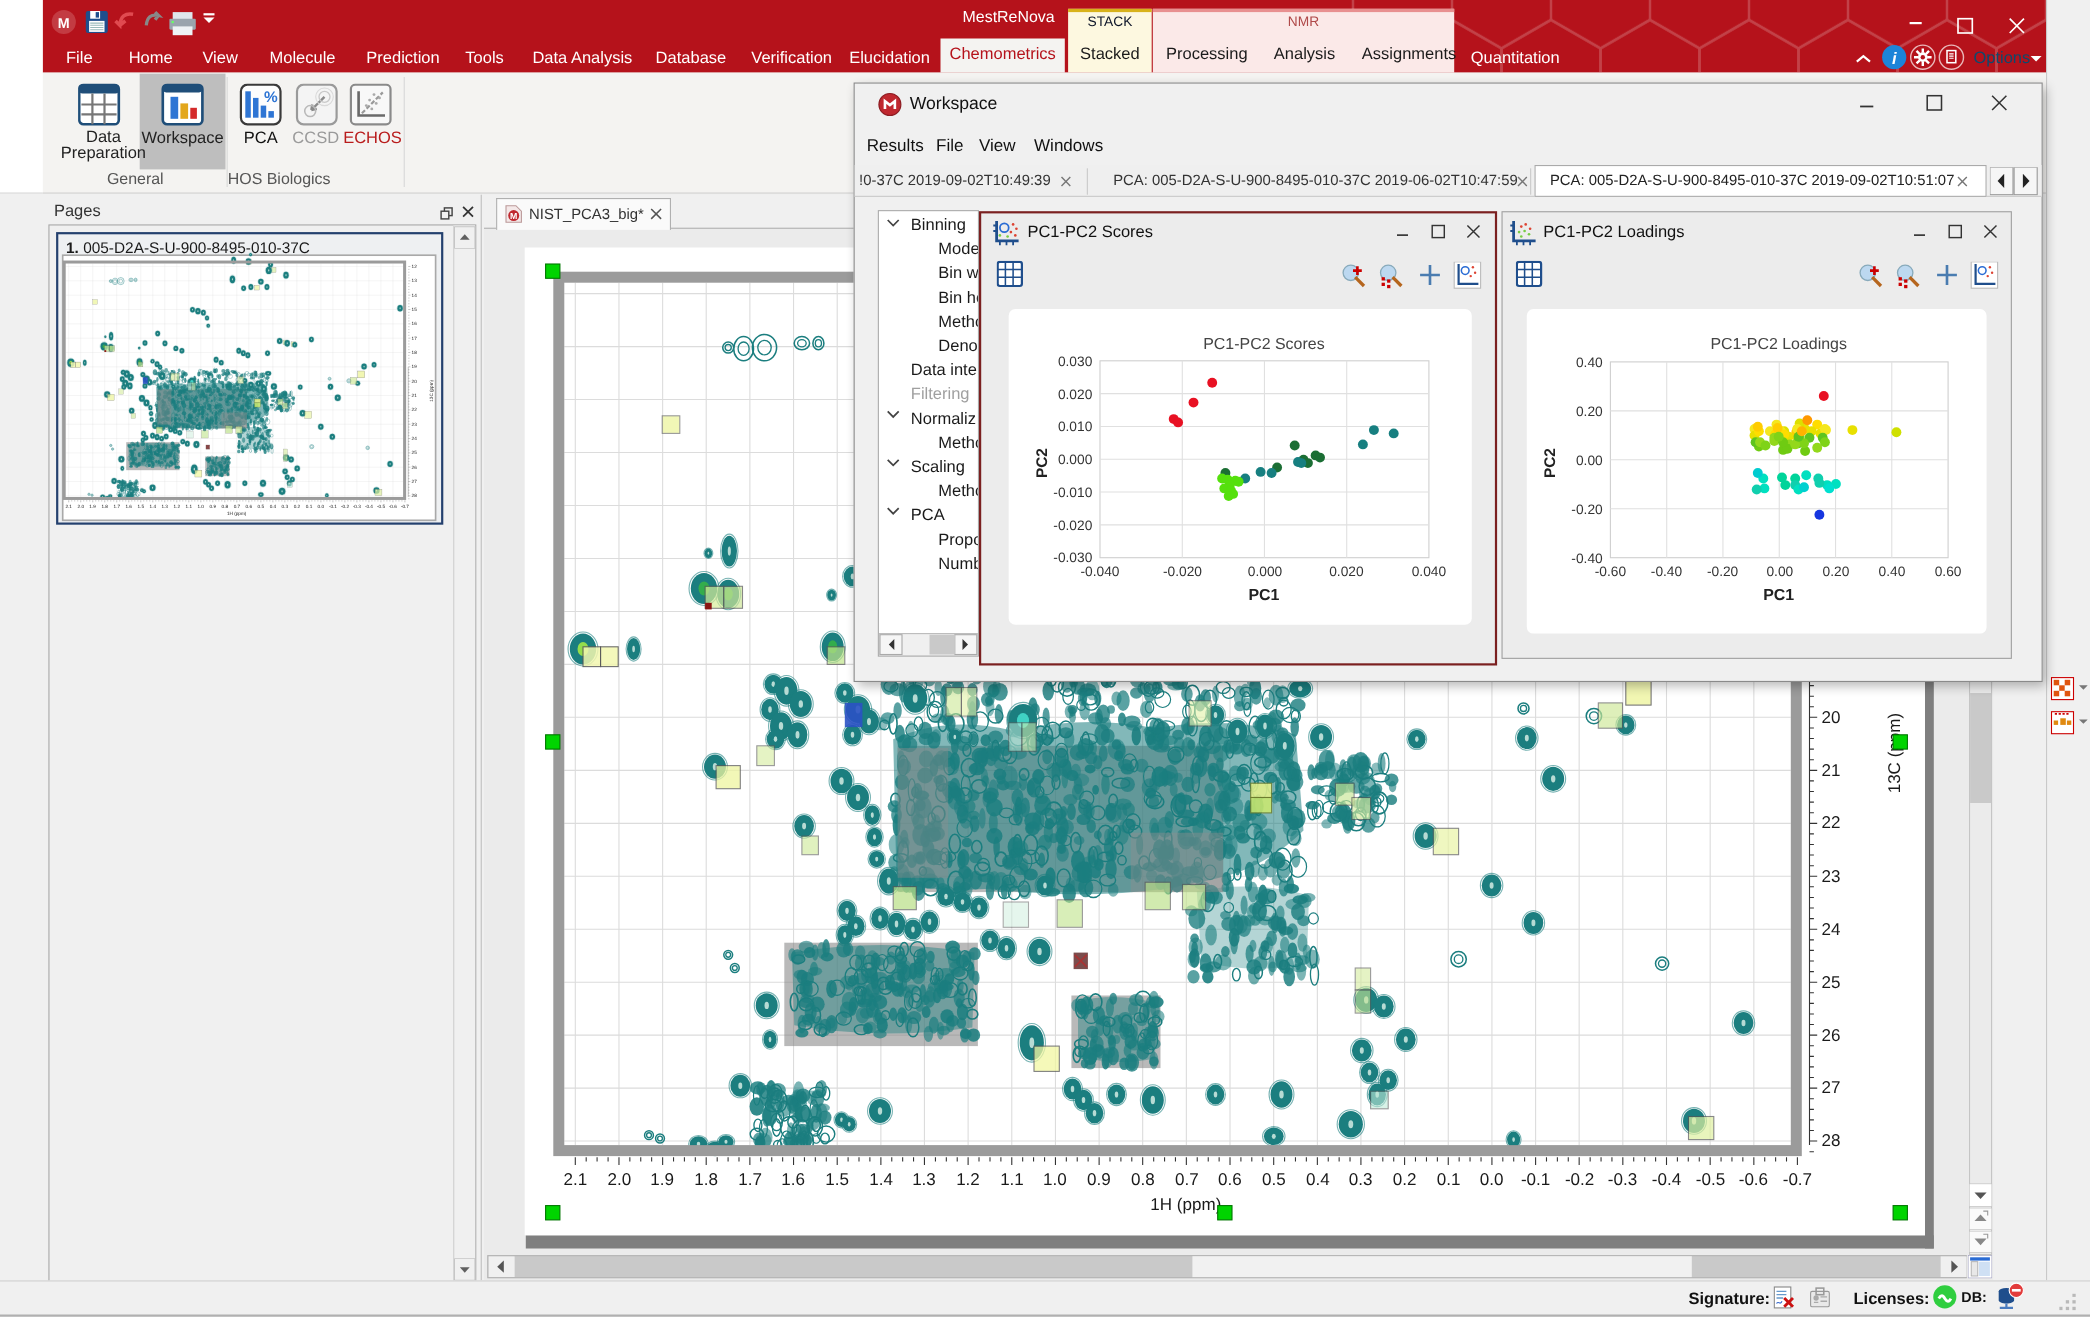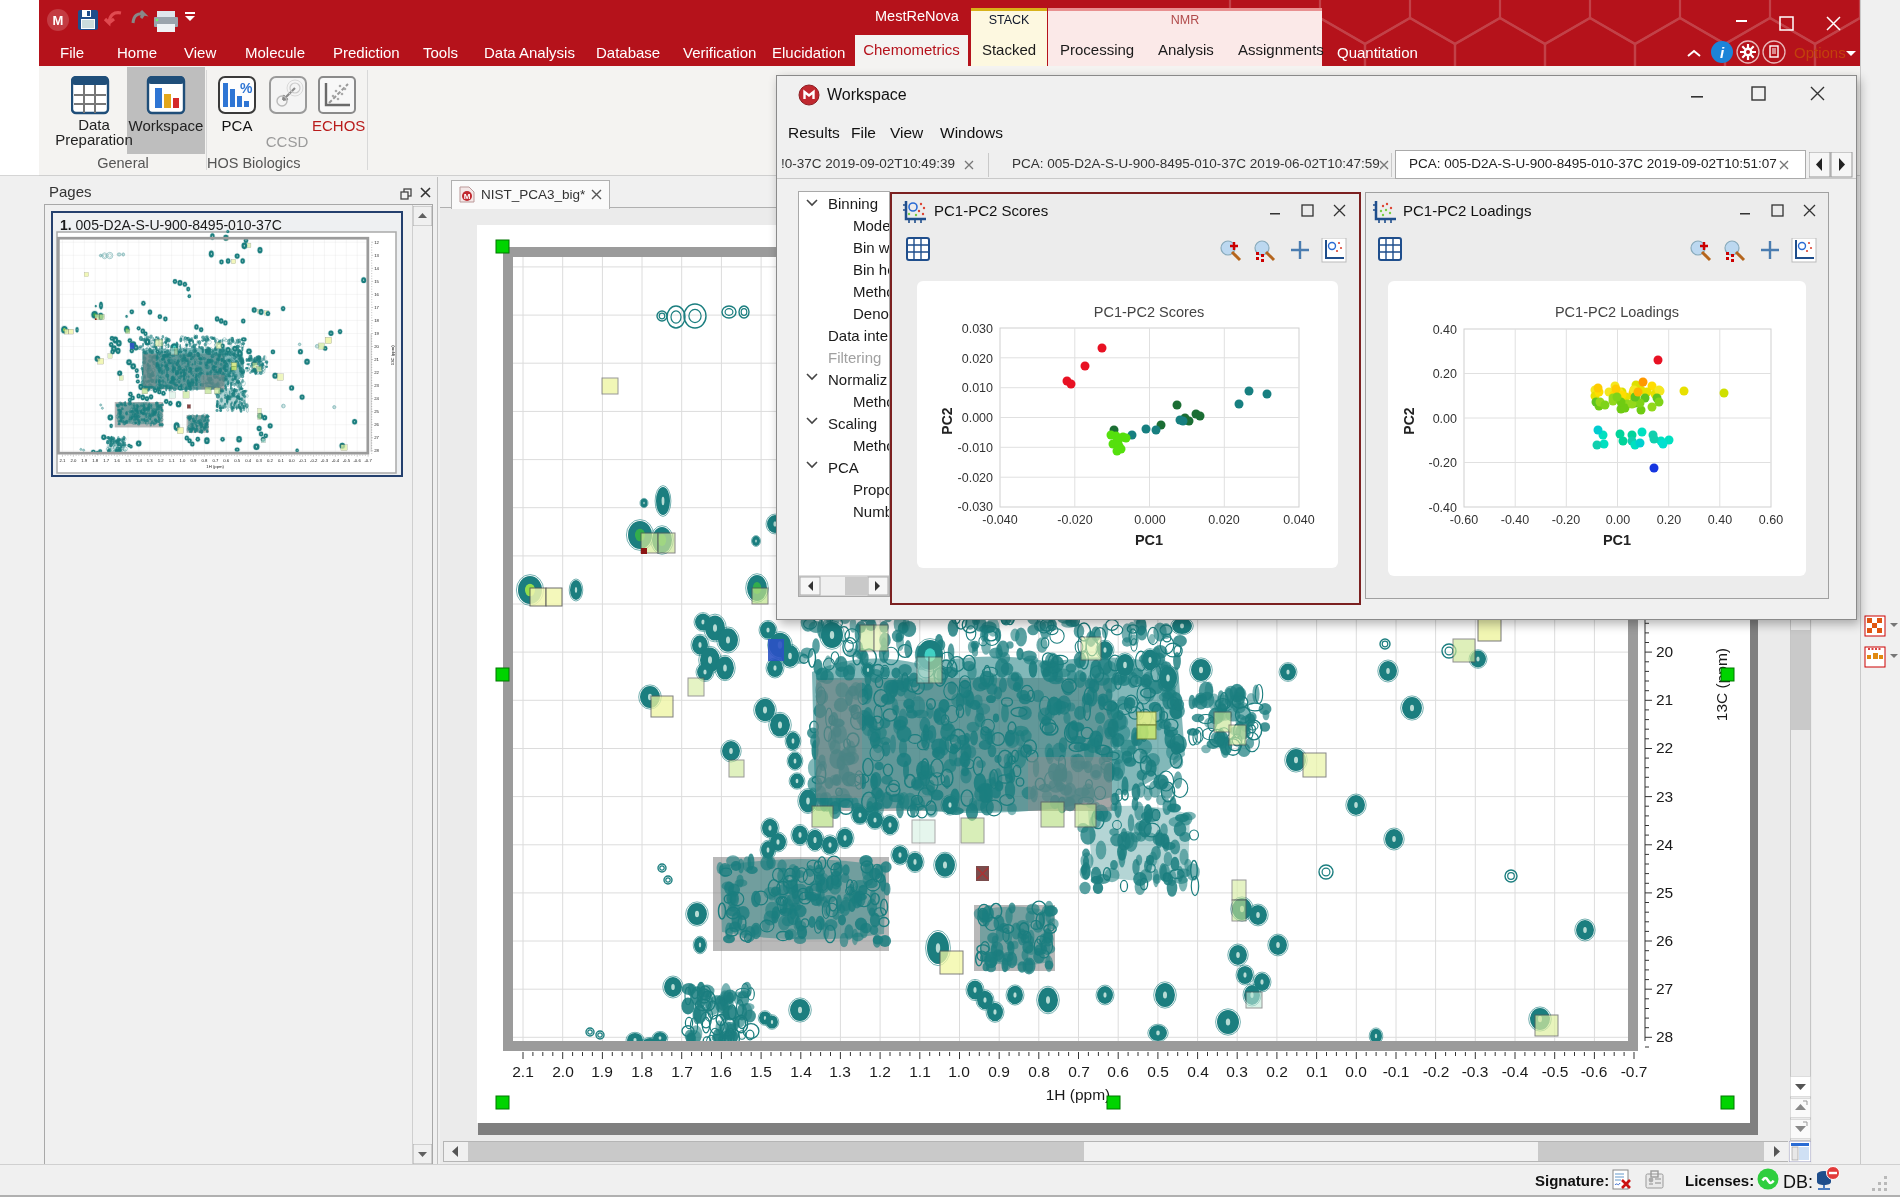--- a/index.html
+++ b/index.html
@@ -80,21 +80,21 @@
   <circle cx="68" cy="42" r="11" fill="none" stroke="#e9b6b8" stroke-width="1.3"></circle>
   <g fill="#fff">
       <circle cx="68" cy="42" r="4.4"></circle>
       <circle cx="68" cy="42" r="2" fill="#b5121b"></circle>
   <path d="M68 34v4M68 46v4M60 42h4M72 42h4M62.3 36.3l2.9 2.9M70.8 44.8l2.9 2.9M73.7 36.3l-2.9 2.9M65.2 44.8l-2.9 2.9" stroke="#fff" stroke-width="2.2"></path>
     </g>
   <circle cx="94" cy="42" r="11" fill="none" stroke="#e9b6b8" stroke-width="1.3"></circle>
   <rect x="90" y="36" width="8" height="11" fill="none" stroke="#fff" stroke-width="1.4"></rect>
   <path d="M92 39h4M92 41h4M92 43h4" stroke="#fff" stroke-width="1"></path>
 </svg>
-<div class="abs" style="left:1794px;top:44px;color:#c2410c;font-size:15px">Options</div>
+<div class="abs" style="left:1794px;top:44px;color:#0c4a6e;font-size:15px">Options</div>
 <svg class="abs" style="left:1845px;top:50px" width="12" height="8">
     <path d="M1 1l5 5 5-5z" fill="#fff"></path>
   </svg>
 
 <div class="abs" style="left:39px;top:66px;width:1821px;height:110px;background:#f4f3f1;border-bottom:1px solid #cfcfcf"></div>
 <div class="abs" style="left:127px;top:67px;width:78px;height:87px;background:#bebebe"></div>
 <svg class="abs" style="left:71px;top:76px" width="290" height="40">
 
   <rect x="1" y="1" width="36" height="36" rx="4" fill="#fff" stroke="#1f4e79" stroke-width="2.4"></rect>
   <rect x="1" y="1" width="36" height="8" rx="3" fill="#1f4e79"></rect>
@@ -135,21 +135,21 @@
         <circle cx="18" cy="15" r="1.3"></circle>
         <circle cx="24" cy="18" r="1.3"></circle>
         <circle cx="15" cy="20" r="1.3"></circle>
         <circle cx="20" cy="23" r="1.3"></circle>
       </g>
   </g>
 </svg>
 <div class="abs" style="left:39px;top:117px;width:110px;text-align:center;font-size:15px;color:#222;line-height:15px">Data<br>Preparation</div>
 <div class="abs" style="left:127px;top:117px;width:78px;text-align:center;font-size:15px;color:#222">Workspace</div>
 <div class="abs" style="left:208px;top:117px;width:58px;text-align:center;font-size:15px;color:#111">PCA</div>
-<div class="abs" style="left:262px;top:133px;width:50px;text-align:center;font-size:15px;color:#9a9a9a">CCSD</div>
+<div class="abs" style="left:262px;top:117px;width:50px;text-align:center;font-size:15px;color:#9a9a9a">CCSD</div>
 <div class="abs" style="left:312px;top:117px;width:52px;text-align:center;font-size:15px;color:#b91c1c">ECHOS</div>
 <div class="abs" style="left:39px;top:155px;width:168px;text-align:center;font-size:14.5px;color:#555">General</div>
 <div class="abs" style="left:207px;top:155px;width:160px;font-size:14.5px;color:#555">HOS Biologics</div>
 <div class="abs" style="left:206px;top:70px;width:1px;height:100px;background:#d8d8d8"></div>
 <div class="abs" style="left:367px;top:70px;width:1px;height:100px;background:#d8d8d8"></div>
 
 <div class="abs" style="left:0;top:177px;width:437px;height:987px;background:#f0f0f0"></div>
 <div class="abs" style="left:49px;top:183px;font-size:15px;color:#333">Pages</div>
 <svg class="abs" style="left:400px;top:185px" width="32" height="15">
   <rect x="4" y="4" width="7" height="7" fill="none" stroke="#444" stroke-width="1.3"></rect>
@@ -2273,21 +2273,21 @@
   <rect x="34" y="6" width="17" height="14" rx="1.5" fill="#e9e9e9" stroke="#999"></rect>
   <rect x="39" y="3" width="7" height="6" fill="none" stroke="#999" stroke-width="1.4"></rect>
   <circle cx="39" cy="12" r="2.4" fill="#aaa"></circle>
     <path d="M43 11h6M43 15h6M37 16h4" stroke="#aaa" stroke-width="1.3"></path>
 </svg>
 <div class="abs" style="left:1685px;top:1172px;font-size:15px;font-weight:bold;color:#111">Licenses:</div>
 <svg class="abs" style="left:1757px;top:1168px" width="24" height="24">
   <circle cx="11" cy="11" r="10.5" fill="#2fce3f"></circle>
   <path d="M5.5 12.5 q3 -5 5.5 0 q3 5 5.5 0" stroke="#fff" stroke-width="2.6" fill="none"></path>
 </svg>
-<div class="abs" style="left:1783px;top:1172px;font-size:18px;font-weight:normal;color:#111">DB:</div>
+<div class="abs" style="left:1783px;top:1172px;font-size:13px;font-weight:bold;color:#111">DB:</div>
 <svg class="abs" style="left:1813px;top:1166px" width="28" height="28">
   <ellipse cx="11" cy="8" rx="7" ry="3" fill="#1f4e8c"></ellipse>
   <path d="M4 8v8c0 1.7 3.1 3 7 3s7-1.3 7-3V8" fill="#1f4e8c"></path>
   <path d="M11 19v4M5 23h12" stroke="#4a7cc0" stroke-width="2"></path>
   <circle cx="20" cy="7" r="6.5" fill="#e23b3b" stroke="#fff" stroke-width="1"></circle>
   <rect x="16" y="5.8" width="8" height="2.4" fill="#fff"></rect>
 </svg>
 <svg class="abs" style="left:1872px;top:1176px" width="18" height="16">
   <g fill="#b9b9b9">
       <rect x="12" y="0" width="3" height="3"></rect>

